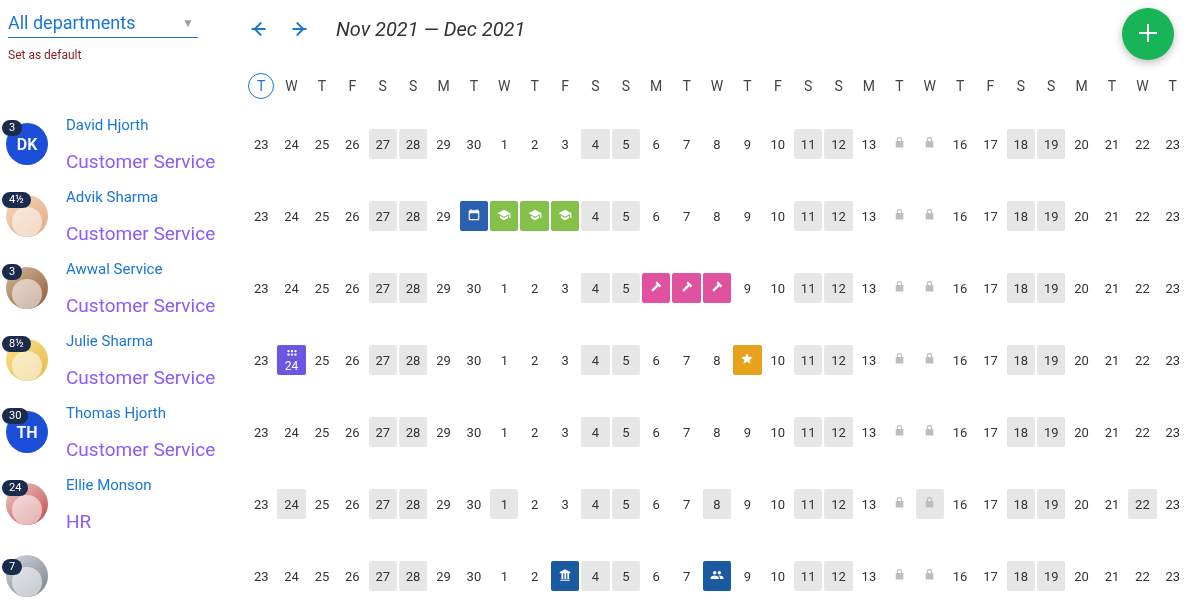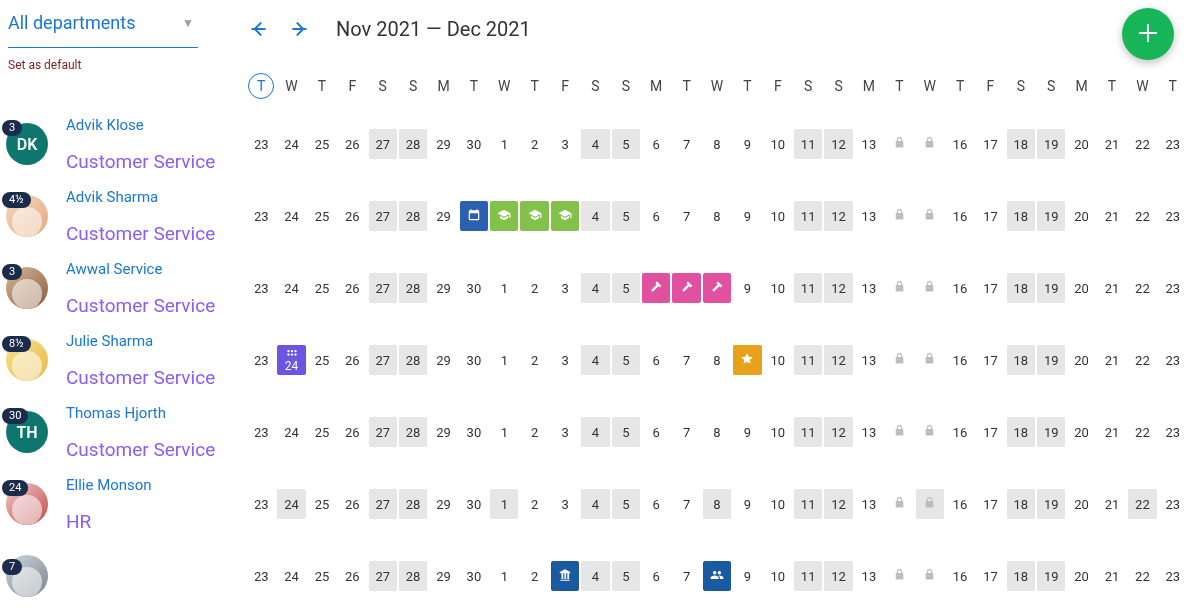--- a/index.html
+++ b/index.html
@@ -2,37 +2,37 @@
 <html><head>
 <meta charset="utf-8">
 <style>
   * { box-sizing: border-box; }
   html, body { margin:0; padding:0; font-family: -apple-system, BlinkMacSystemFont, "Segoe UI", Roboto, Helvetica, Arial, sans-serif; background:#fff; color:#222; }
   .app { display:flex; flex-direction:column; width:1200px; }
 
   
   .header { display:flex; align-items:flex-start; padding:12px 14px 0 8px; position:relative; height:64px; }
   .filter-block { width:238px; }
-  .dept-select { display:flex; align-items:center; justify-content:space-between; border-bottom:1px solid #1976d2; padding:0 4px 14px 0; cursor:pointer; width:190px;}
+  .dept-select { display:flex; align-items:center; justify-content:space-between; border-bottom:1px solid #1976d2; padding:0 4px 4px 0; cursor:pointer; width:190px;}
   .dept-select .label { color:#1976d2; font-size:18px; }
   .dept-select .caret { color:#9e9e9e; font-size:12px;}
   .set-default { color:#7f1d1d; font-size:12px; margin-top:10px; cursor:pointer; }
   .nav-area { display:flex; align-items:center; gap:14px; padding-top:4px;}
   .nav-arrow { width:26px; height:26px; display:flex; align-items:center; justify-content:center; color:#1976d2; cursor:pointer; font-size:20px; font-weight:600;}
-  .date-range { font-size:20px; color:#333; margin-left:10px;}
+  .date-range { font-size:20px; color:#333; margin-left:10px;font-style:italic;}
   .add-button { position:absolute; right:26px; top:8px; width:52px; height:52px; border-radius:50%; background:#18b558; color:#fff; display:flex; align-items:center; justify-content:center; font-size:30px; cursor:pointer; box-shadow:0 3px 8px rgba(0,0,0,0.25);}
   .add-button svg { width:24px; height:24px; fill:#fff; }
 
   
   .grid { display:flex; flex-direction:column; }
   .grid-row { display:flex; align-items:center; min-height:72px; }
   .grid-row.header-row { min-height:44px; }
   .left-cell { width:246px; flex:0 0 246px; display:flex; align-items:center; padding-left:6px; position:relative; }
   .badge { position:absolute; left:2px; top:4px; background:#1a2b4c; color:#fff; font-size:11px; border-radius:10px; padding:1px 7px; z-index:2; line-height:14px;}
-  .avatar { width:42px; height:42px; border-radius:50%; background:#0f766e; color:#fff; display:flex; align-items:center; justify-content:center; font-size:16px; font-weight:600; margin-right:18px; flex:0 0 42px; overflow:hidden;}
+  .avatar { width:42px; height:42px; border-radius:50%; background:#1d4ed8; color:#fff; display:flex; align-items:center; justify-content:center; font-size:16px; font-weight:600; margin-right:18px; flex:0 0 42px; overflow:hidden;}
   .avatar.photo1 { background: linear-gradient(140deg,#f6d9bd,#e2a77e);}
   .avatar.photo2 { background: linear-gradient(140deg,#d6b89a,#8a5a3a);}
   .avatar.photo3 { background: linear-gradient(140deg,#f9e18a,#e6b94a);}
   .avatar.photo5 { background: linear-gradient(140deg,#f0c9c9,#c04a4a);}
   .avatar.photo6 { background: linear-gradient(140deg,#d0d7de,#7a828a);}
   .avatar .sil { width:70%; height:70%; border-radius:50%; background:rgba(255,255,255,0.55); position:relative; top:6px;}
   .person-info { display:flex; flex-direction:column; }
   .person-name { color:#1976d2; font-size:15px; cursor:pointer; }
   .person-dept { color:#8b5cf6; font-size:19px; margin-top:16px;}
 
@@ -124,21 +124,21 @@
           <div class="day-head">T</div>
           <div class="day-head">W</div>
           <div class="day-head">T</div>
         </div>
       </div>
       <div class="grid-row">
         <div class="left-cell">
           <div class="badge">3</div>
           <div class="avatar">DK</div>
           <div class="person-info">
-            <div class="person-name">Advik Klose</div>
+            <div class="person-name">David Hjorth</div>
             <div class="person-dept">Customer Service</div>
           </div>
         </div>
         <div class="days-cell">
           <div class="day">23</div>
           <div class="day">24</div>
           <div class="day">25</div>
           <div class="day">26</div>
           <div class="day weekend">27</div>
           <div class="day weekend">28</div>

